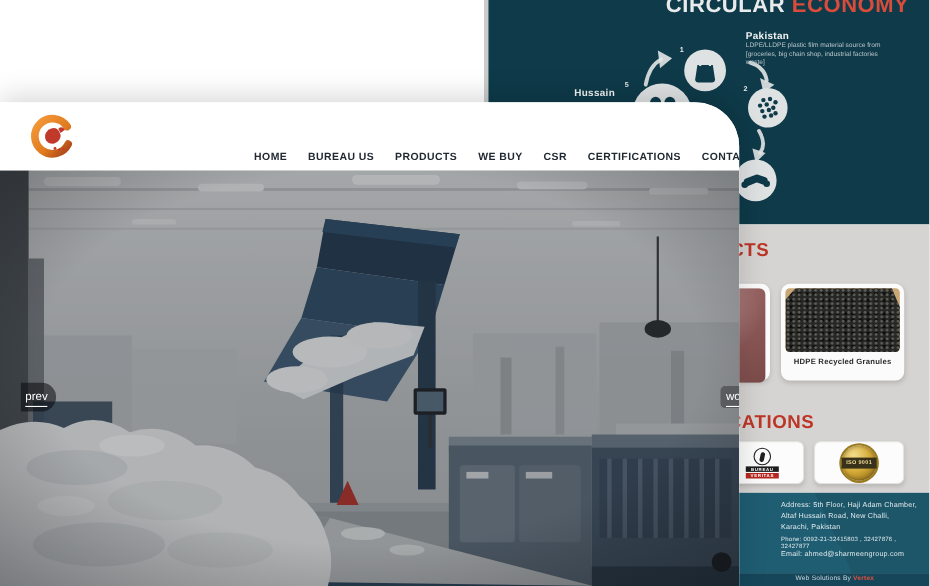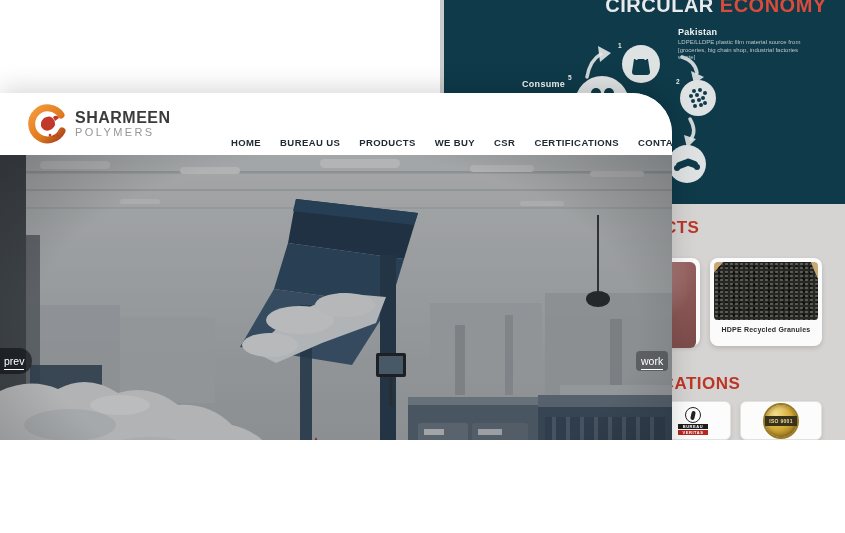--- a/index.html
+++ b/index.html
@@ -1,17 +1,17 @@
 <!DOCTYPE html>
 <html><head>
 <meta charset="utf-8">
 <style>
   html,body{margin:0;padding:0;background:#ffffff;}
   *{box-sizing:border-box;font-family:"Liberation Sans",sans-serif;}
-  .page{position:relative;width:845px;height:440px;overflow:hidden;background:#ffffff;}
+  .page{position:relative;width:845px;height:533px;overflow:hidden;background:#ffffff;}
   .abs{position:absolute;}
 
   
   .right-panel{left:444px;top:0;width:401px;height:533px;z-index:1;}
   .divider-strip{left:440px;top:0;width:4px;height:533px;background:#cbcbcb;z-index:1;}
   .bg-teal{left:0;top:0;width:401px;height:204px;background:#0e3a49;}
   .bg-gray{left:0;top:204px;width:401px;height:244px;background:#d5d4d2;}
   .bg-footer{left:0;top:448px;width:401px;height:73px;
     background:
       linear-gradient(115deg, rgba(255,255,255,0.06) 0 32%, rgba(255,255,255,0) 32%),
@@ -75,21 +75,21 @@
   .main-card{left:0;top:93px;width:672px;height:440px;background:#ffffff;z-index:5;
     border-top-right-radius:40px;box-shadow:0 -4px 26px rgba(0,0,0,.16);overflow:hidden;}
   .header{position:absolute;left:0;top:0;width:672px;height:62px;background:#ffffff;}
   .logo{position:absolute;left:26px;top:10px;display:flex;align-items:center;gap:7px;cursor:pointer;}
   .logo-text .l1{font-size:16px;font-weight:800;color:#3b3b3b;letter-spacing:.5px;line-height:16px;}
   .logo-text .l2{font-size:11px;font-weight:400;color:#969696;letter-spacing:2.4px;line-height:12px;}
   .nav{position:absolute;left:231px;top:0;height:62px;display:flex;align-items:center;gap:19px;}
   .nav-item{font-size:9.5px;font-weight:700;color:#20293200;color:#212a33;letter-spacing:.4px;white-space:nowrap;cursor:pointer;margin-top:36px;}
   .hero{position:absolute;left:0;top:62px;width:672px;height:378px;background:#b7babd;}
 
-  .slider-btn{position:absolute;color:#ffffff;font-size:10.5px;z-index:6;cursor:pointer;}
+  .slider-btn{position:absolute;color:#ffffff;font-size:10.5px;z-index:6;cursor:pointer;margin-left:19px;}
   .slider-btn span{border-bottom:1.5px solid #ffffff;padding-bottom:2px;}
   .btn-prev{left:0;top:255px;background:rgba(8,10,13,.55);border-radius:0 14px 14px 0;padding:7px 8px 7px 4px;}
   .btn-next{left:636px;top:258px;background:rgba(8,10,13,.35);border-radius:4px;padding:4px 5px;}
 </style>
 </head>
 <body>
 
 <div class="page">
 
   <div class="abs divider-strip"></div>
@@ -110,21 +110,21 @@
         <path d="M238,57 Q251,61 253,73"></path>
         <path d="M246,119 Q253,131 247,139"></path>
       </g>
       <g fill="#e3e6e7" opacity="0.9">
         <polygon points="154,46 167,53 156,62"></polygon>
         <polygon points="247,71 260,77 250,84"></polygon>
         <polygon points="240,135 252,139 243,148"></polygon>
       </g>
     </svg>
 
-    <div class="abs step-name" style="left:78px;top:79px;">Consume</div>
+    <div class="abs step-name" style="left:78px;top:79px;">Hussain</div>
     <div class="abs step-num" style="left:124px;top:74px;">5</div>
     <div class="abs step-circle" style="left:131px;top:76px;width:54px;height:54px;">
       <svg width="54" height="54" viewBox="0 0 54 54">
         <circle cx="21" cy="17" r="5" fill="#0e3a49"></circle>
         <circle cx="34" cy="17" r="5" fill="#0e3a49"></circle>
         <path d="M13,30 q8,8 14,0 q8,8 14,0" stroke="#0e3a49" stroke-width="3" fill="none"></path>
       </svg>
     </div>
 
     <div class="abs step-num" style="left:174px;top:42px;">1</div>
@@ -219,24 +219,20 @@
                 <stop offset="0.6" stop-color="#e07a1e"></stop>
                 <stop offset="1" stop-color="#a8421a"></stop>
             </linearGradient>
           </defs>
           <path d="M35 12 A 16 16 0 1 0 36 28" fill="none" stroke="url(#gOr)" stroke-width="7" stroke-linecap="round"></path>
           <path d="M18 15 q7 -4 10 2 q3 5 -2 9 q-6 4 -10 -1 q-3 -5 2 -10 z M27 14 q4 -3 6 1 l-4 3 z" fill="#c0392b"></path>
           <circle cx="24" cy="32" r="1.3" fill="#c0392b"></circle>
             <circle cx="28" cy="33" r="1.1" fill="#c0392b"></circle>
             <circle cx="31.5" cy="32.5" r="1" fill="#c0392b"></circle>
         </svg>
-        <div class="logo-text">
-          <div class="l1">SHARMEEN</div>
-          <div class="l2">POLYMERS</div>
-        </div>
       </div>
 
       <nav class="nav">
         <div class="nav-item">HOME</div>
         <div class="nav-item">BUREAU US</div>
         <div class="nav-item">PRODUCTS</div>
         <div class="nav-item">WE BUY</div>
         <div class="nav-item">CSR</div>
         <div class="nav-item">CERTIFICATIONS</div>
         <div class="nav-item">CONTACT US</div>

